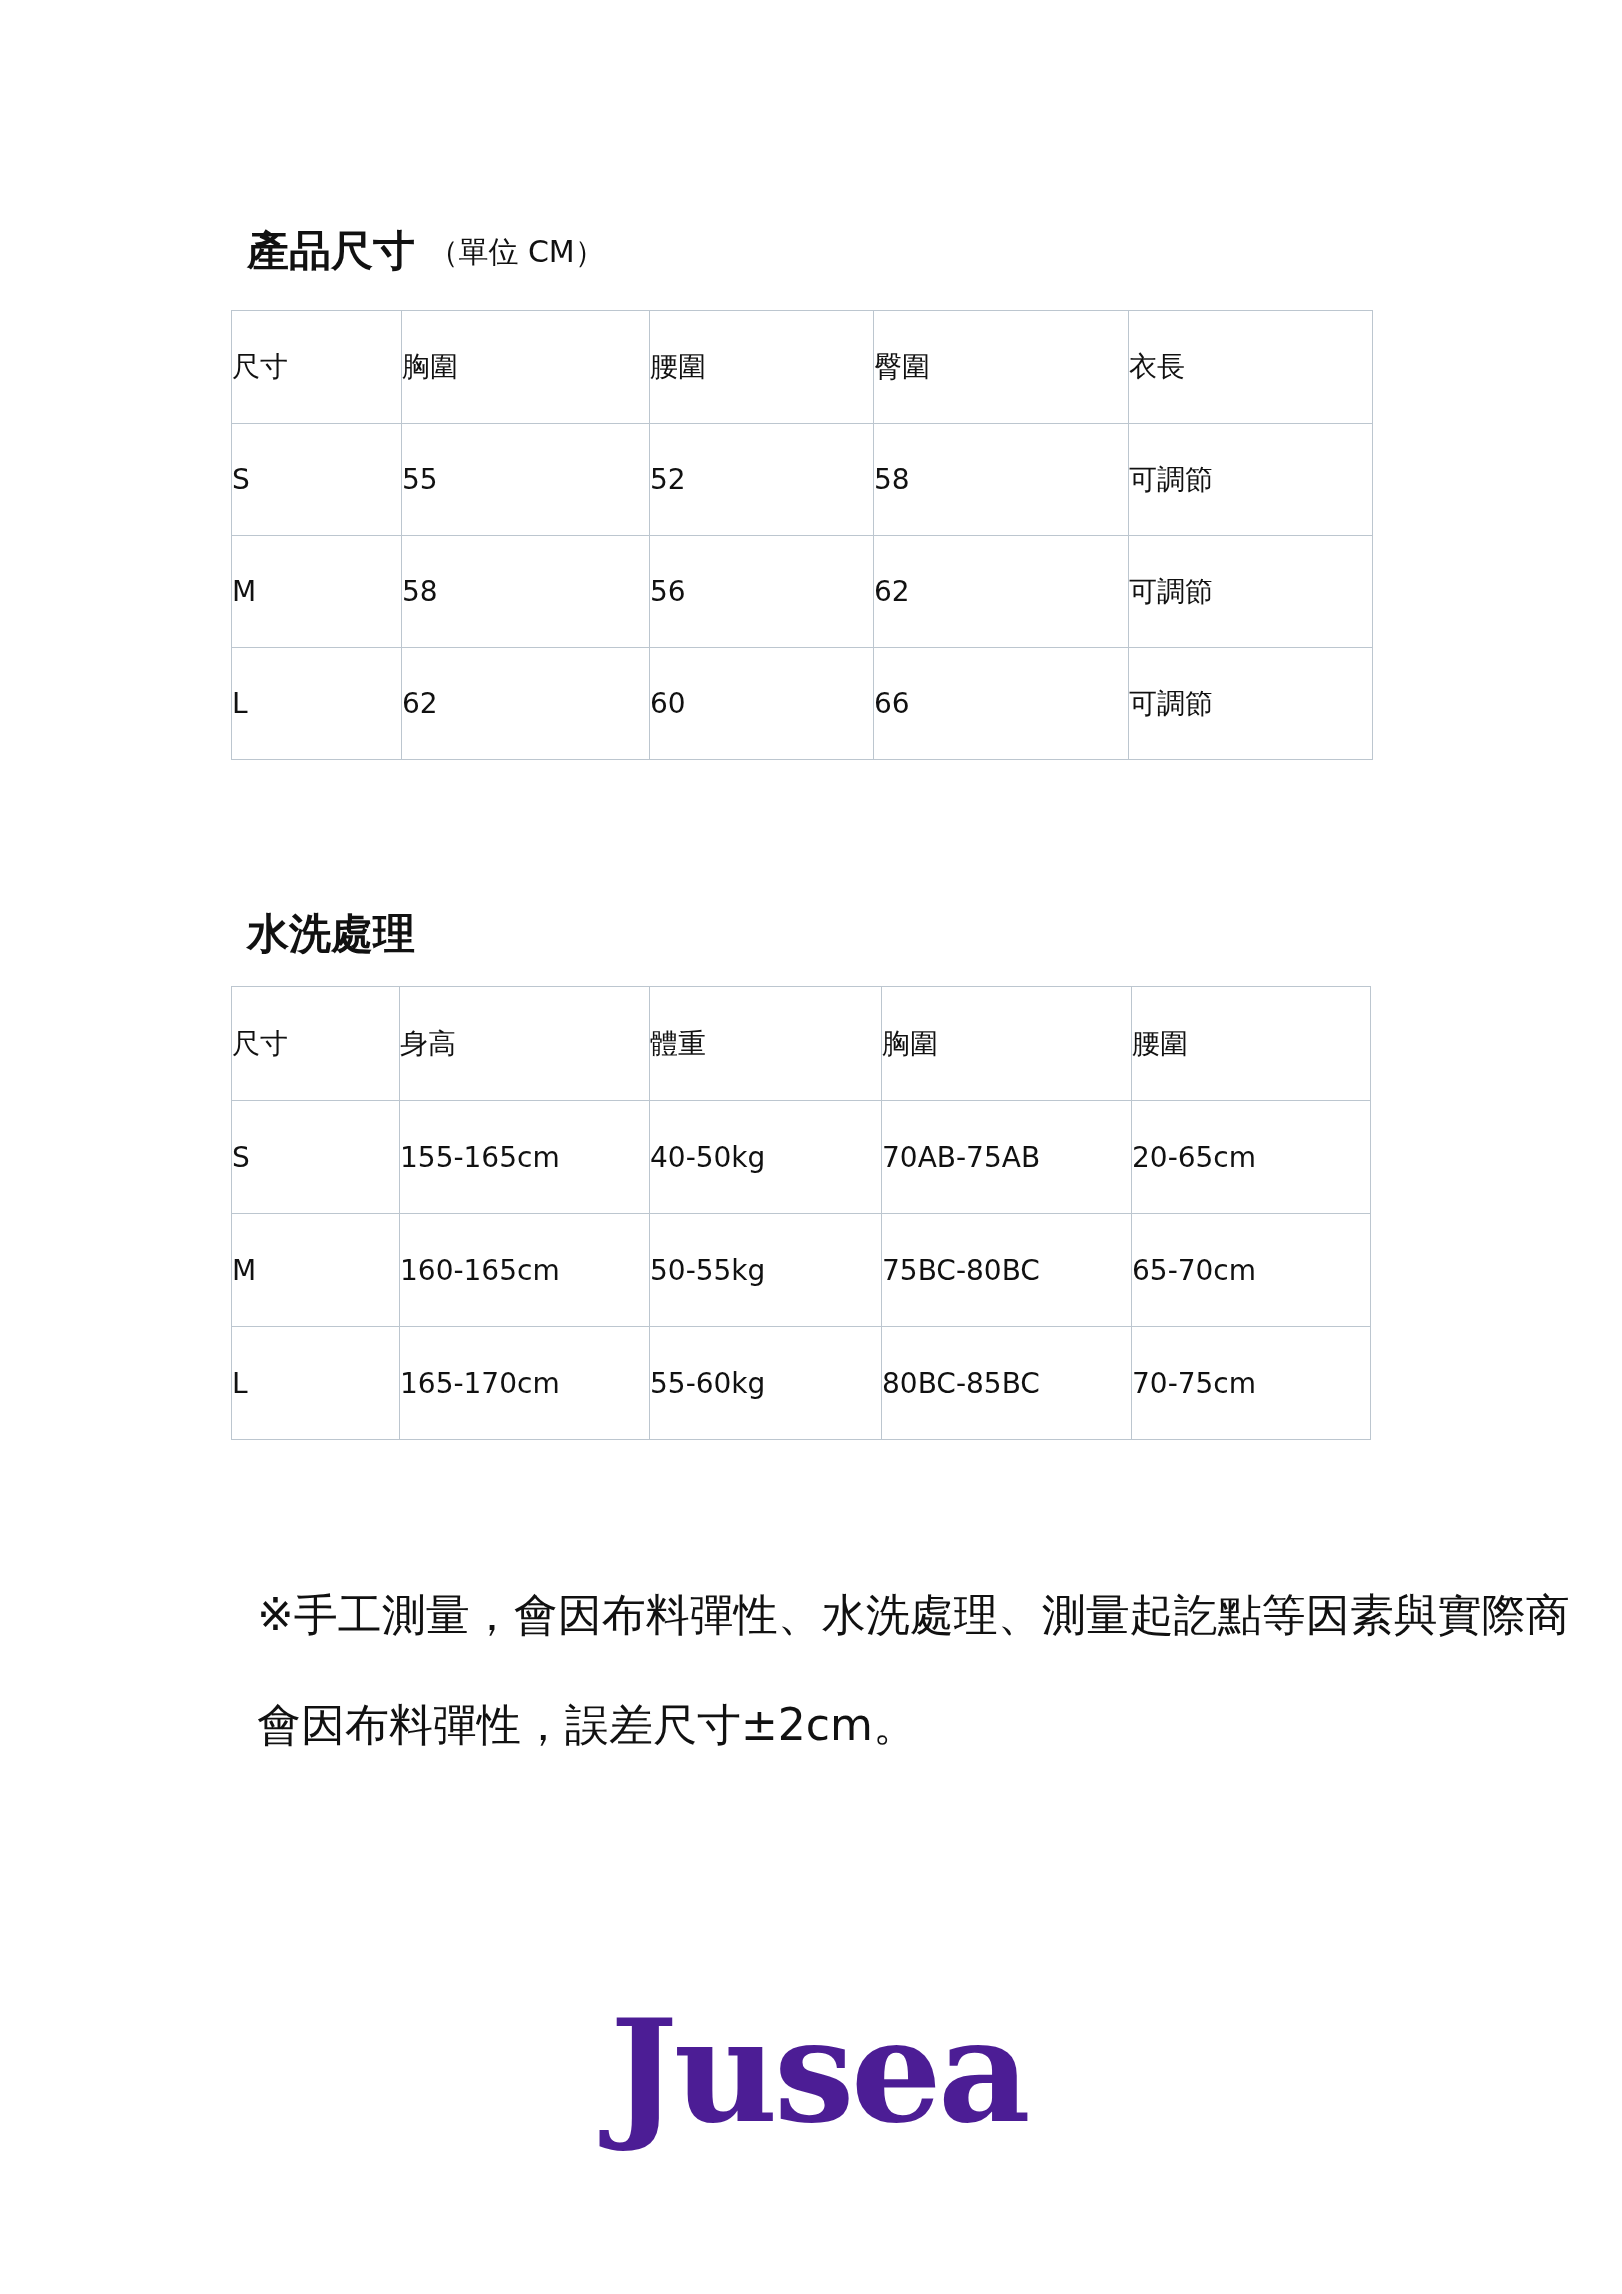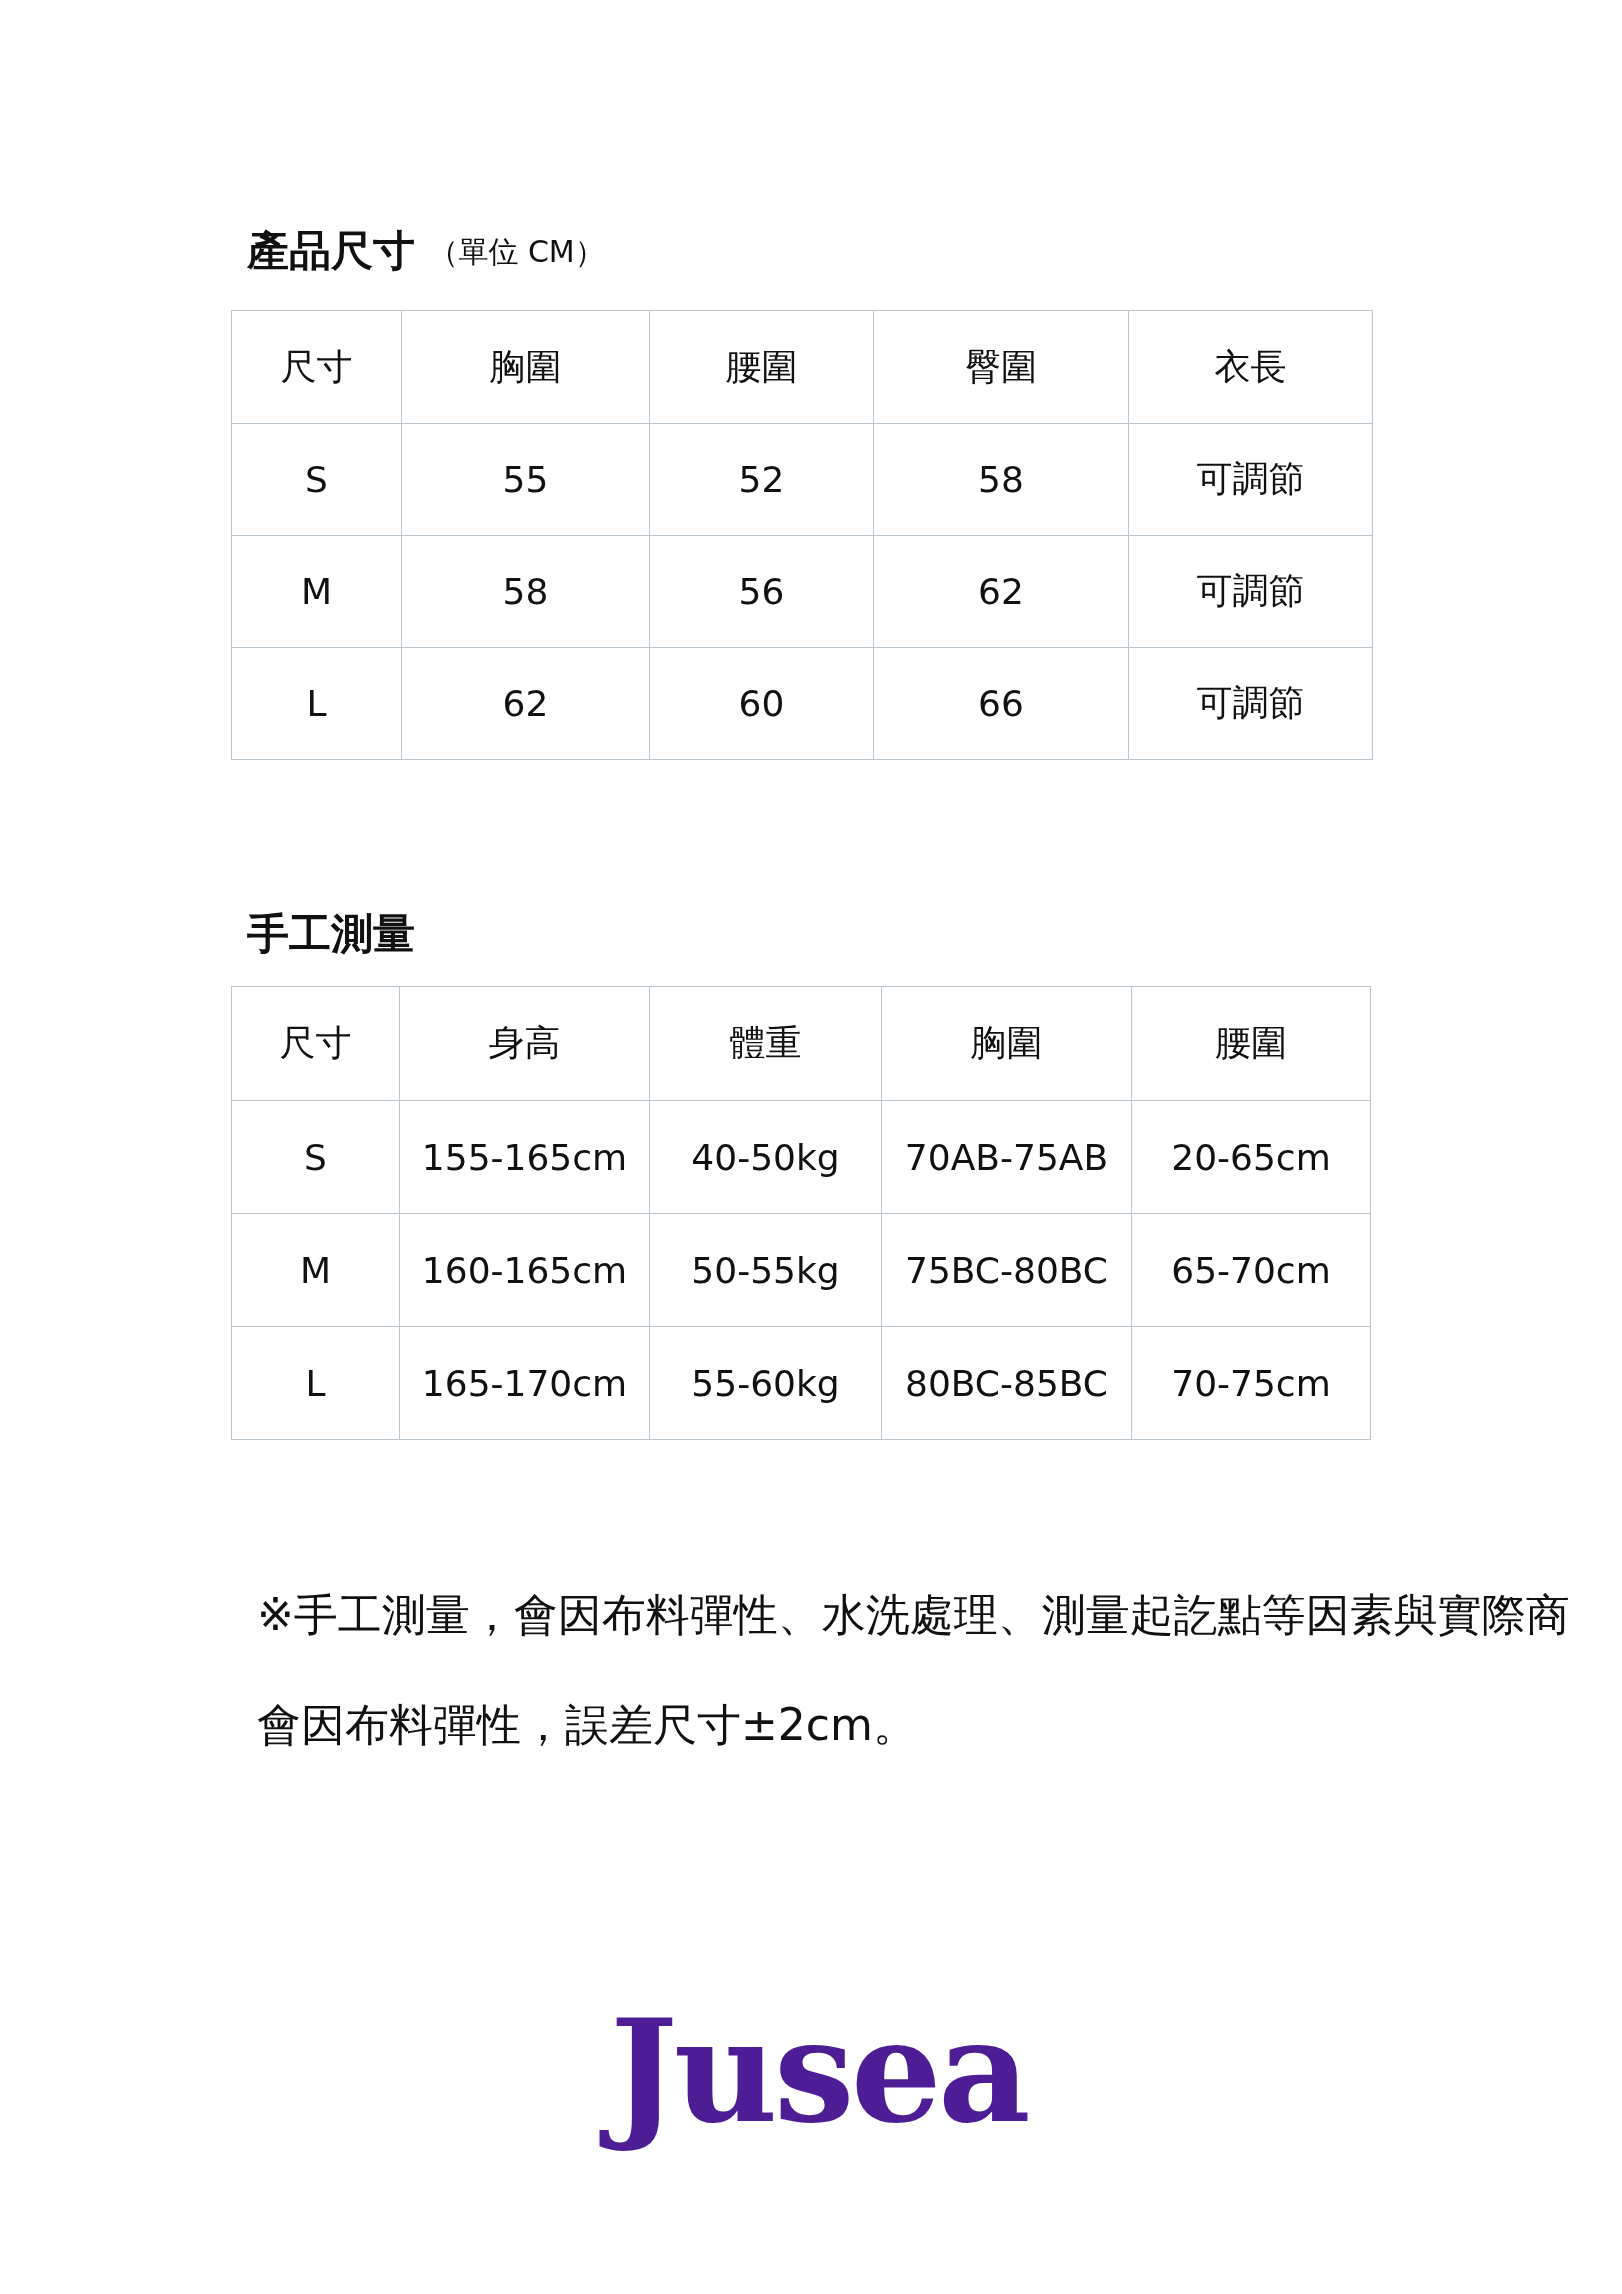--- a/index.html
+++ b/index.html
@@ -1,22 +1,22 @@
 <!DOCTYPE html>
 <html><head>
 <meta charset="utf-8">
 <style>
   html, body { margin:0; padding:0; background:#ffffff; }
   body { width:1622px; height:2294px; position:relative; overflow:hidden;
          font-family:"DejaVu Sans", "Liberation Sans", sans-serif; color:#111; }
   .title { position:absolute; left:247px; font-weight:bold; font-size:42px; line-height:1; white-space:nowrap; }
   .title .unit { font-weight:normal; font-size:30px; margin-left:13.4px; vertical-align:2.9px; }
   table.grid { position:absolute; left:231px; border-collapse:collapse; table-layout:fixed; }
-  table.grid td { border:1.9px solid #bcc6cf; text-align:center; vertical-align:middle;
-                  font-size:36px; padding:0; white-space:nowrap; }
+  table.grid td { border:1.9px solid #bcc6cf; text-align:left; vertical-align:middle;
+                  font-size:28px; padding:0; white-space:nowrap; }
   #t1 { top:310px; width:1140px; }
   #t1 tr.hdr td { height:112px; }
   #t1 tr.row td { height:111px; }
   #t2 { top:986px; width:1140px; }
   #t2 tr.hdr td { height:113px; }
   #t2 tr.row td { height:112px; }
   .note { position:absolute; left:257px; font-size:44px; white-space:nowrap; line-height:1; }
   .logo { position:absolute; left:610px; top:2000px; width:401px; text-align:center;
           font-family:"DejaVu Serif", "Liberation Serif", serif; font-weight:bold;
           font-size:143px; line-height:1; letter-spacing:-3.8px; }
@@ -62,21 +62,21 @@
     <td>L</td>
     <td>62</td>
     <td>60</td>
     <td>66</td>
     <td>可調節</td>
   </tr>
 </tbody>
   </table>
 
 <div class="title" style="top:913px;">
-  <span>手工測量</span>
+  <span>水洗處理</span>
 </div>
 
 <table class="grid" id="t2">
   <colgroup>
     <col style="width:168px">
       <col style="width:250px">
       <col style="width:232px">
       <col style="width:250px">
       <col style="width:239px">
   </colgroup>

